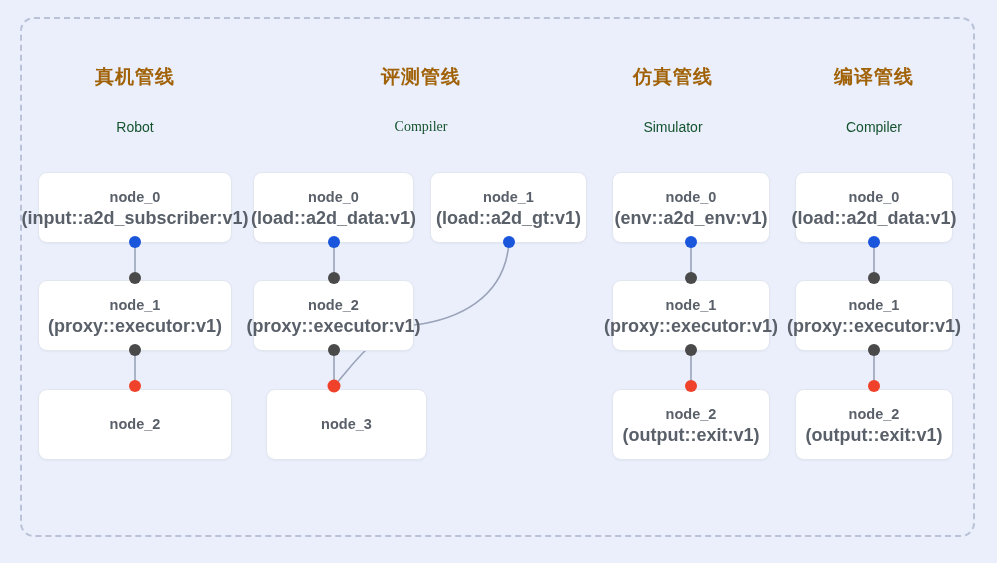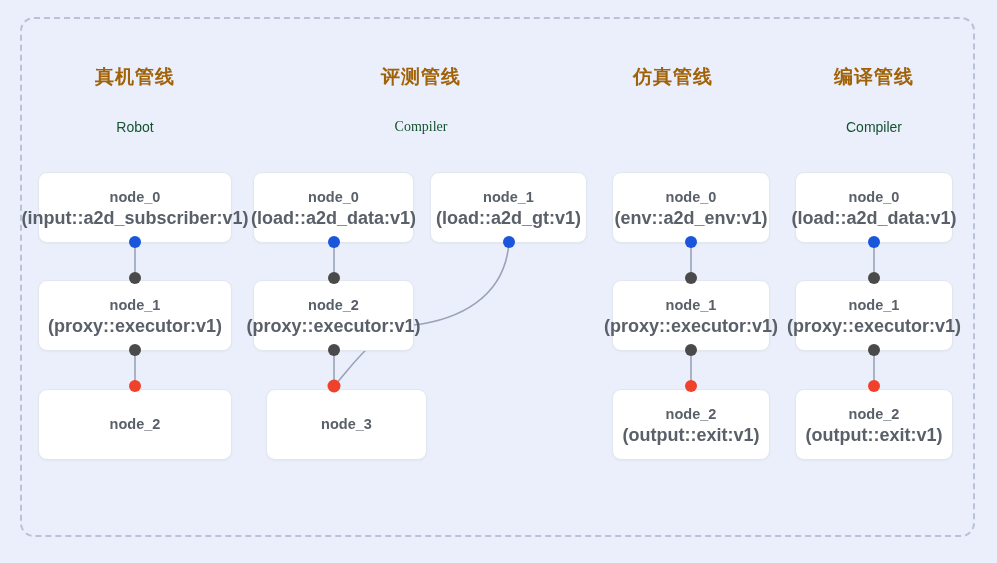--- a/index.html
+++ b/index.html
@@ -122,20 +122,21 @@
       <div class="col-header" style="left: 135px; top: 64px;">
         <div class="zh">真机管线</div>
         <div class="en">Robot</div>
       </div>
       <div class="col-header" style="left: 421px; top: 64px; font-family: Liberation Serif, serif;">
         <div class="zh">评测管线</div>
         <div class="en">Compiler</div>
       </div>
       <div class="col-header" style="left: 673px; top: 64px;">
         <div class="zh">仿真管线</div>
+        <div class="en">Simulator</div>
       </div>
       <div class="col-header" style="left: 874px; top: 64px;">
         <div class="zh">编译管线</div>
         <div class="en">Compiler</div>
       </div>
     </div>
   <div id="nodes">
       <div class="node-box" style="left: 38px; top: 172px; width: 194px; height: 71px;">
         <div class="node-title">node_0</div>
         <div class="node-sub">(input::a2d_subscriber:v1)</div>

